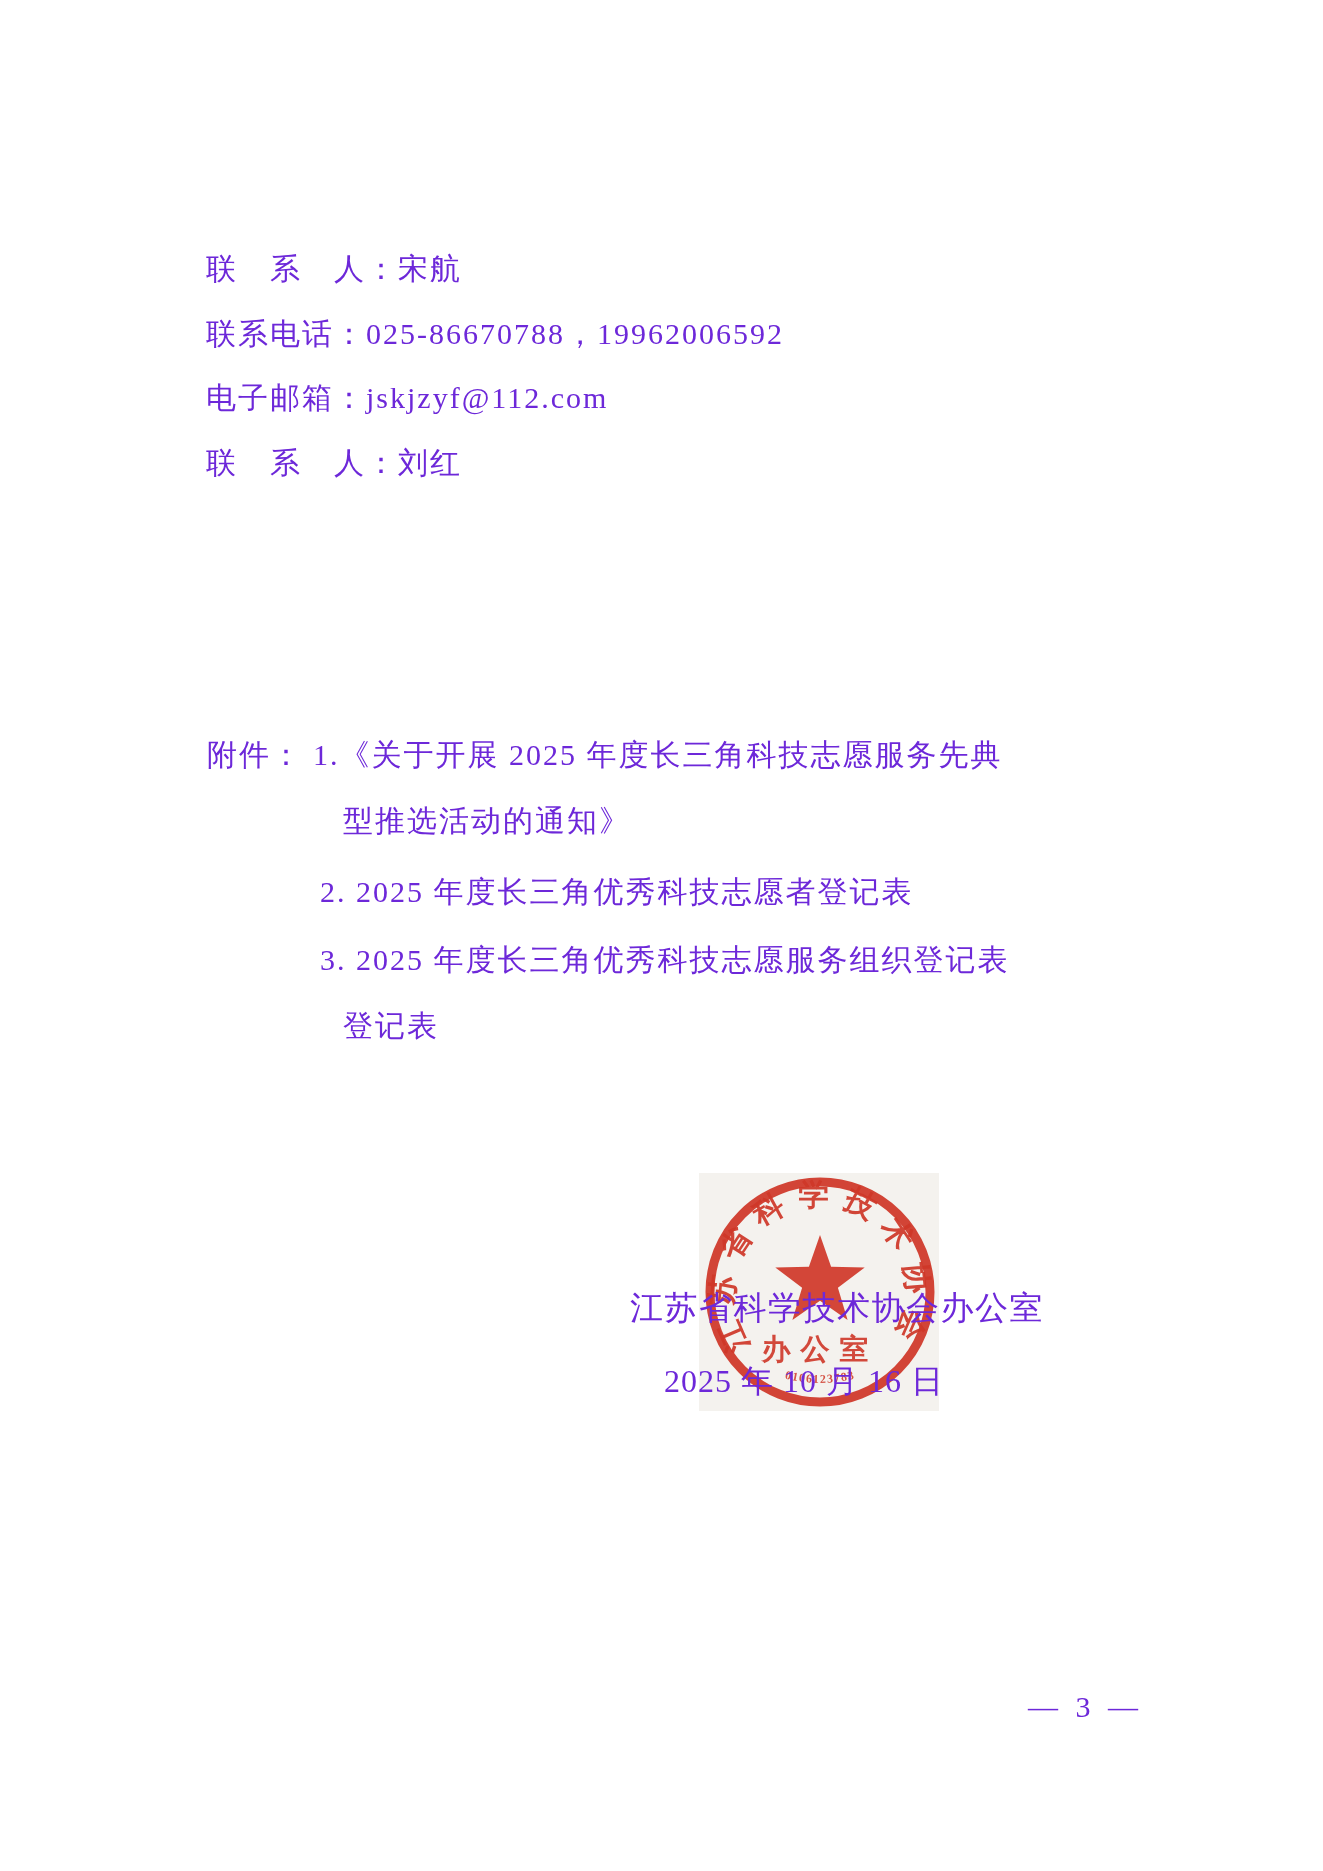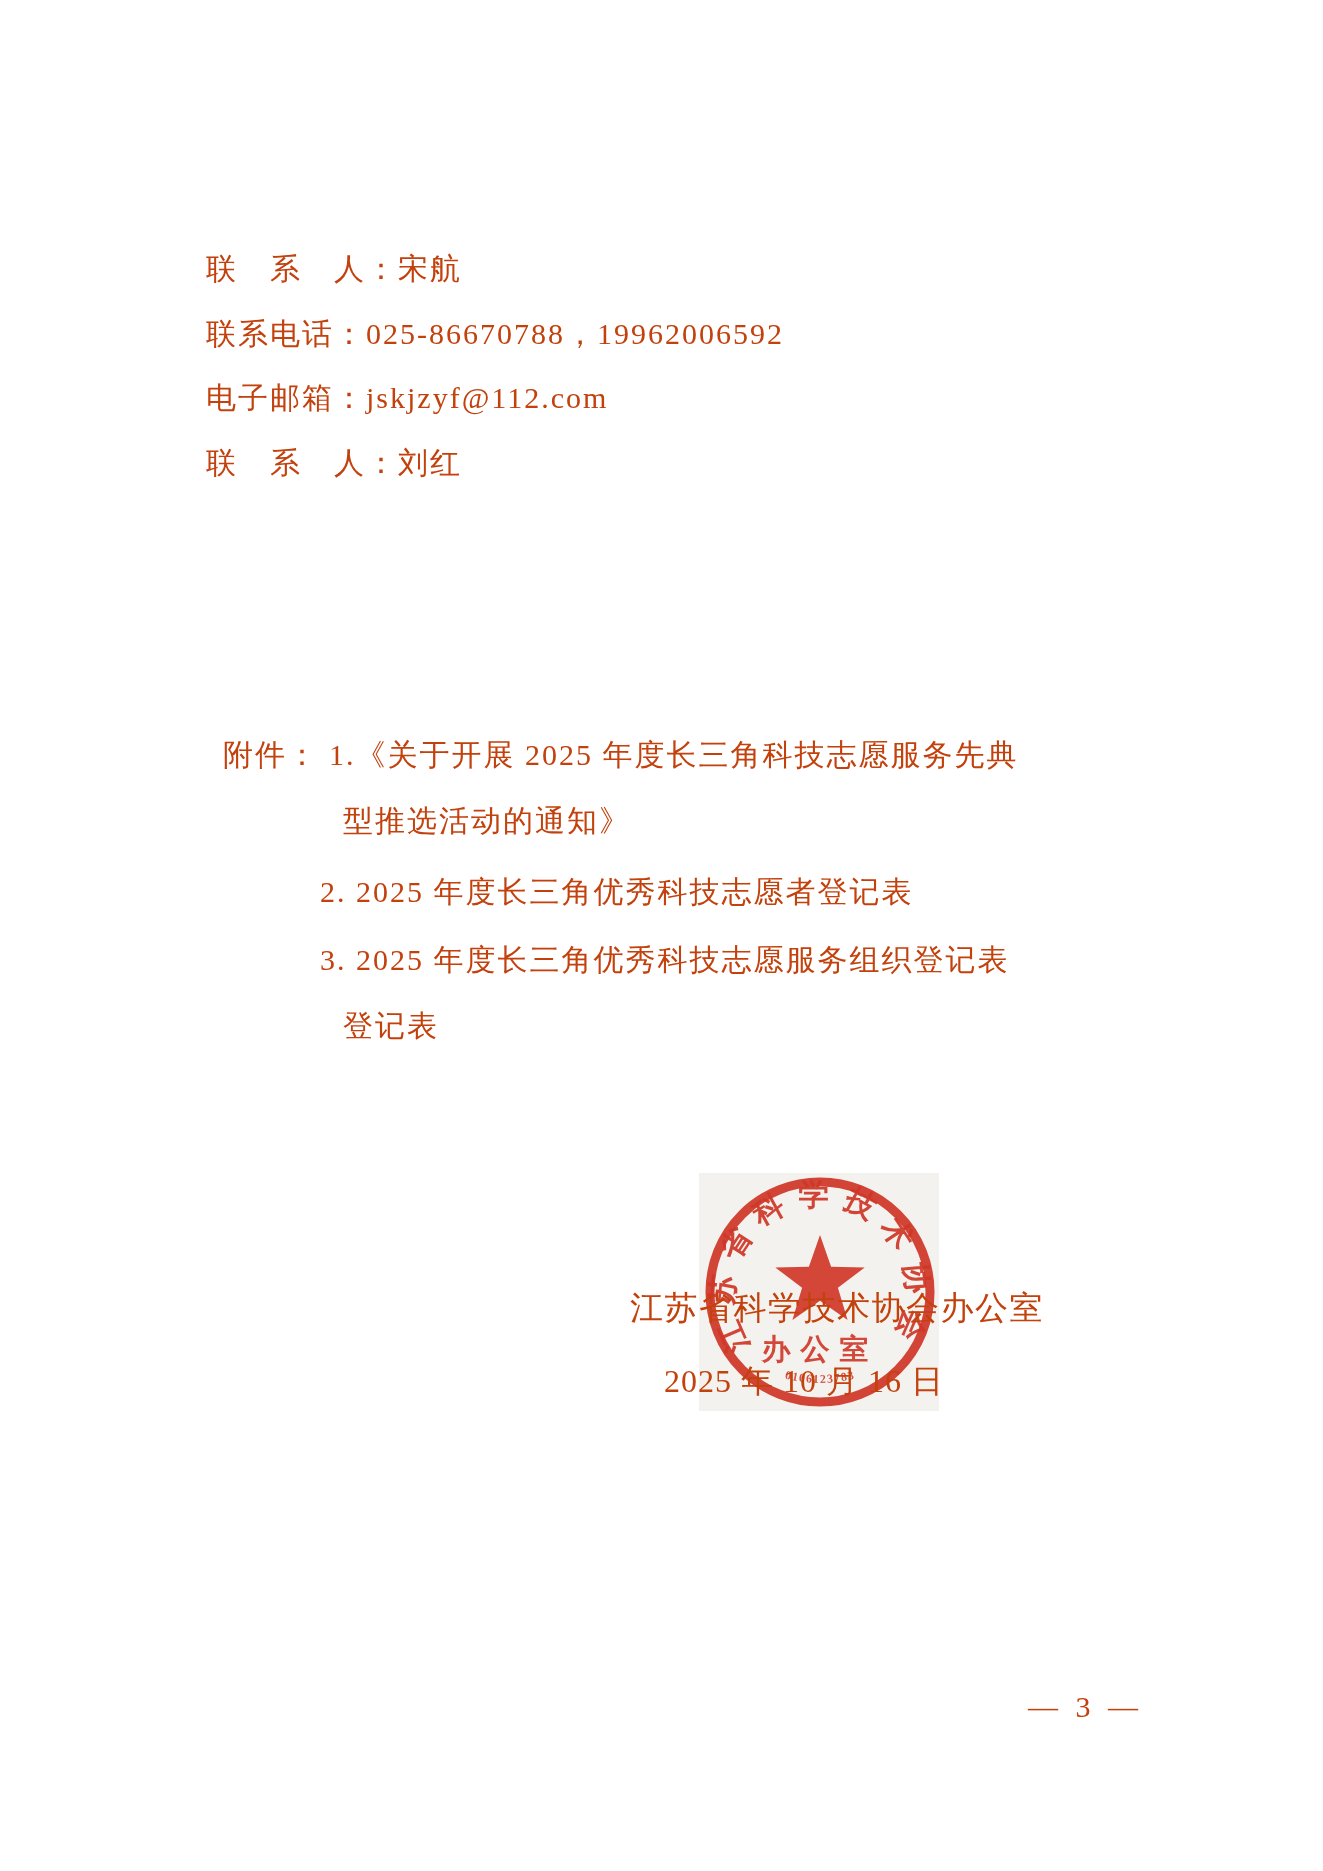--- a/index.html
+++ b/index.html
@@ -2,21 +2,21 @@
 <html><head>
 <meta charset="utf-8">
 <style>
   html,body { margin:0; padding:0; background:#ffffff; }
   .page {
     position: relative;
     width: 1323px;
     height: 1871px;
     background: #ffffff;
     font-family: "Liberation Serif", "DejaVu Serif", serif;
-    color: #c2410c;
+    color: #6d28d9;
     overflow: hidden;
   }
   
   .contact {
     position: absolute;
     left: 206px;
     top: 237px;
     font-size: 30px;
     line-height: 64.5px;
     letter-spacing: 2px;
@@ -25,21 +25,21 @@
   
   .attach {
     position: absolute;
     left: 207px;
     top: 721px;
     font-size: 30px;
     line-height: 68.3px;
     letter-spacing: 2px;
     white-space: nowrap;
   }
-  .attach .row-first { margin-left: 16px; }
+  .attach .row-first { margin-left: 0; }
   .attach .row-item { margin-left: 113px; }
   .attach .row-cont { margin-left: 136px; font-family: Liberation Mono, monospace; }
   .att-label { margin-right: 10px; }
   
   .signature-org {
     position: absolute;
     left: 630px;
     top: 1286px;
     font-size: 33px;
     letter-spacing: 1.5px;

